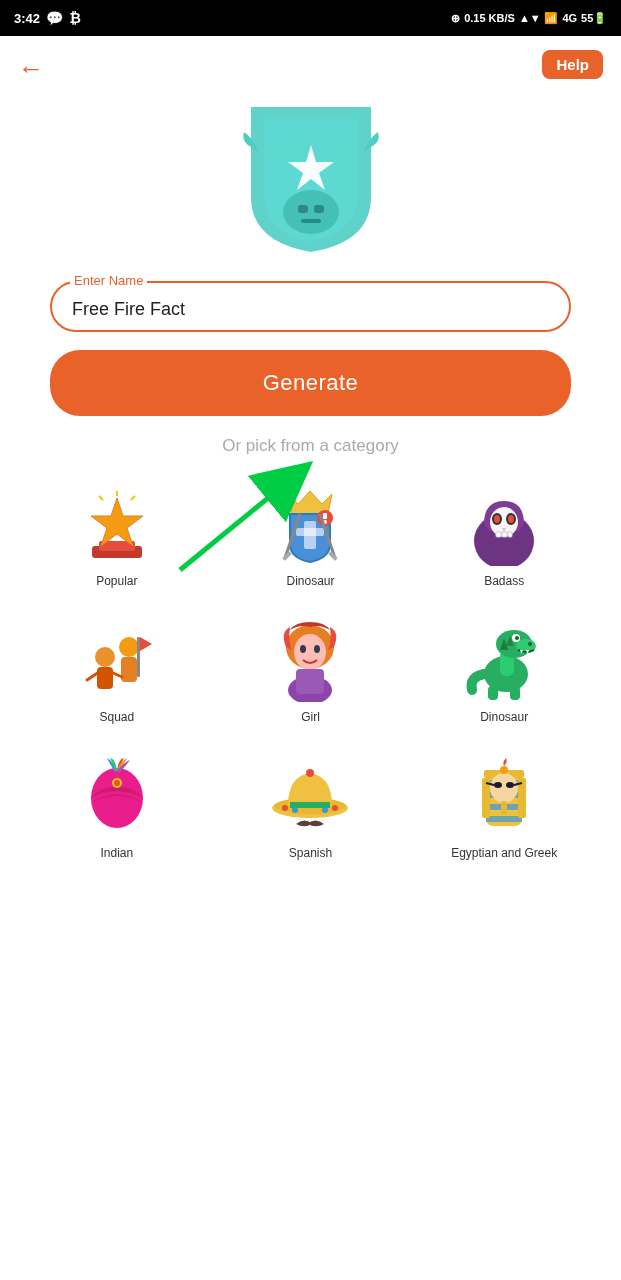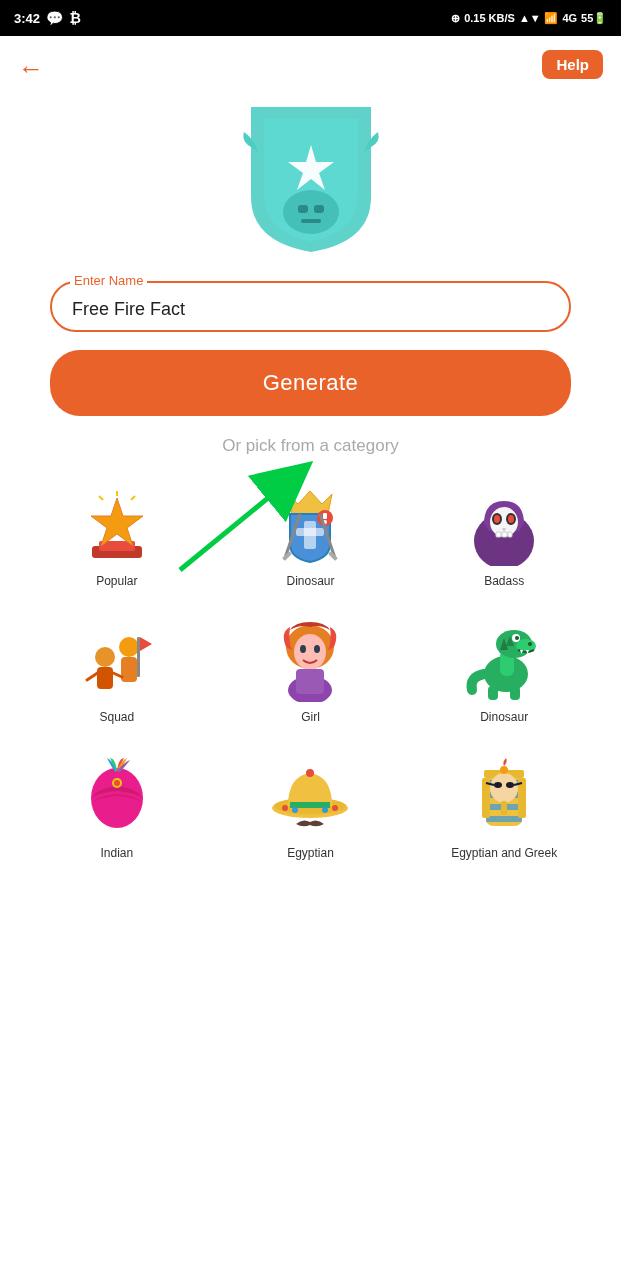--- a/index.html
+++ b/index.html
@@ -412,21 +412,21 @@
         <circle cx="40" cy="15" r="4" fill="#e74c3c"></circle>
 
         <circle cx="15" cy="50" r="3" fill="#e74c3c"></circle>
         <circle cx="25" cy="52" r="3" fill="#3498db"></circle>
         <circle cx="55" cy="52" r="3" fill="#3498db"></circle>
         <circle cx="65" cy="50" r="3" fill="#e74c3c"></circle>
 
         <path d="M26,66 Q33,60 40,64 Q47,60 54,66 Q47,70 40,67 Q33,70 26,66 Z" fill="#5d4037"></path>
       </svg>
     </div>
-    <span class="category-label">Egyptian</span>
+    <span class="category-label">Spanish</span>
   </div>
 
   <div class="category-item">
     <div class="category-icon">
       <svg width="80" height="80" viewBox="0 0 80 80">
 
         <path d="M22,15 L22,60 Q22,68 30,68 L50,68 Q58,68 58,60 L58,15 Z" fill="#f0c040"></path>
 
         <rect x="22" y="22" width="36" height="6" fill="#3498db" opacity="0.7"></rect>
         <rect x="22" y="34" width="36" height="6" fill="#3498db" opacity="0.7"></rect>

